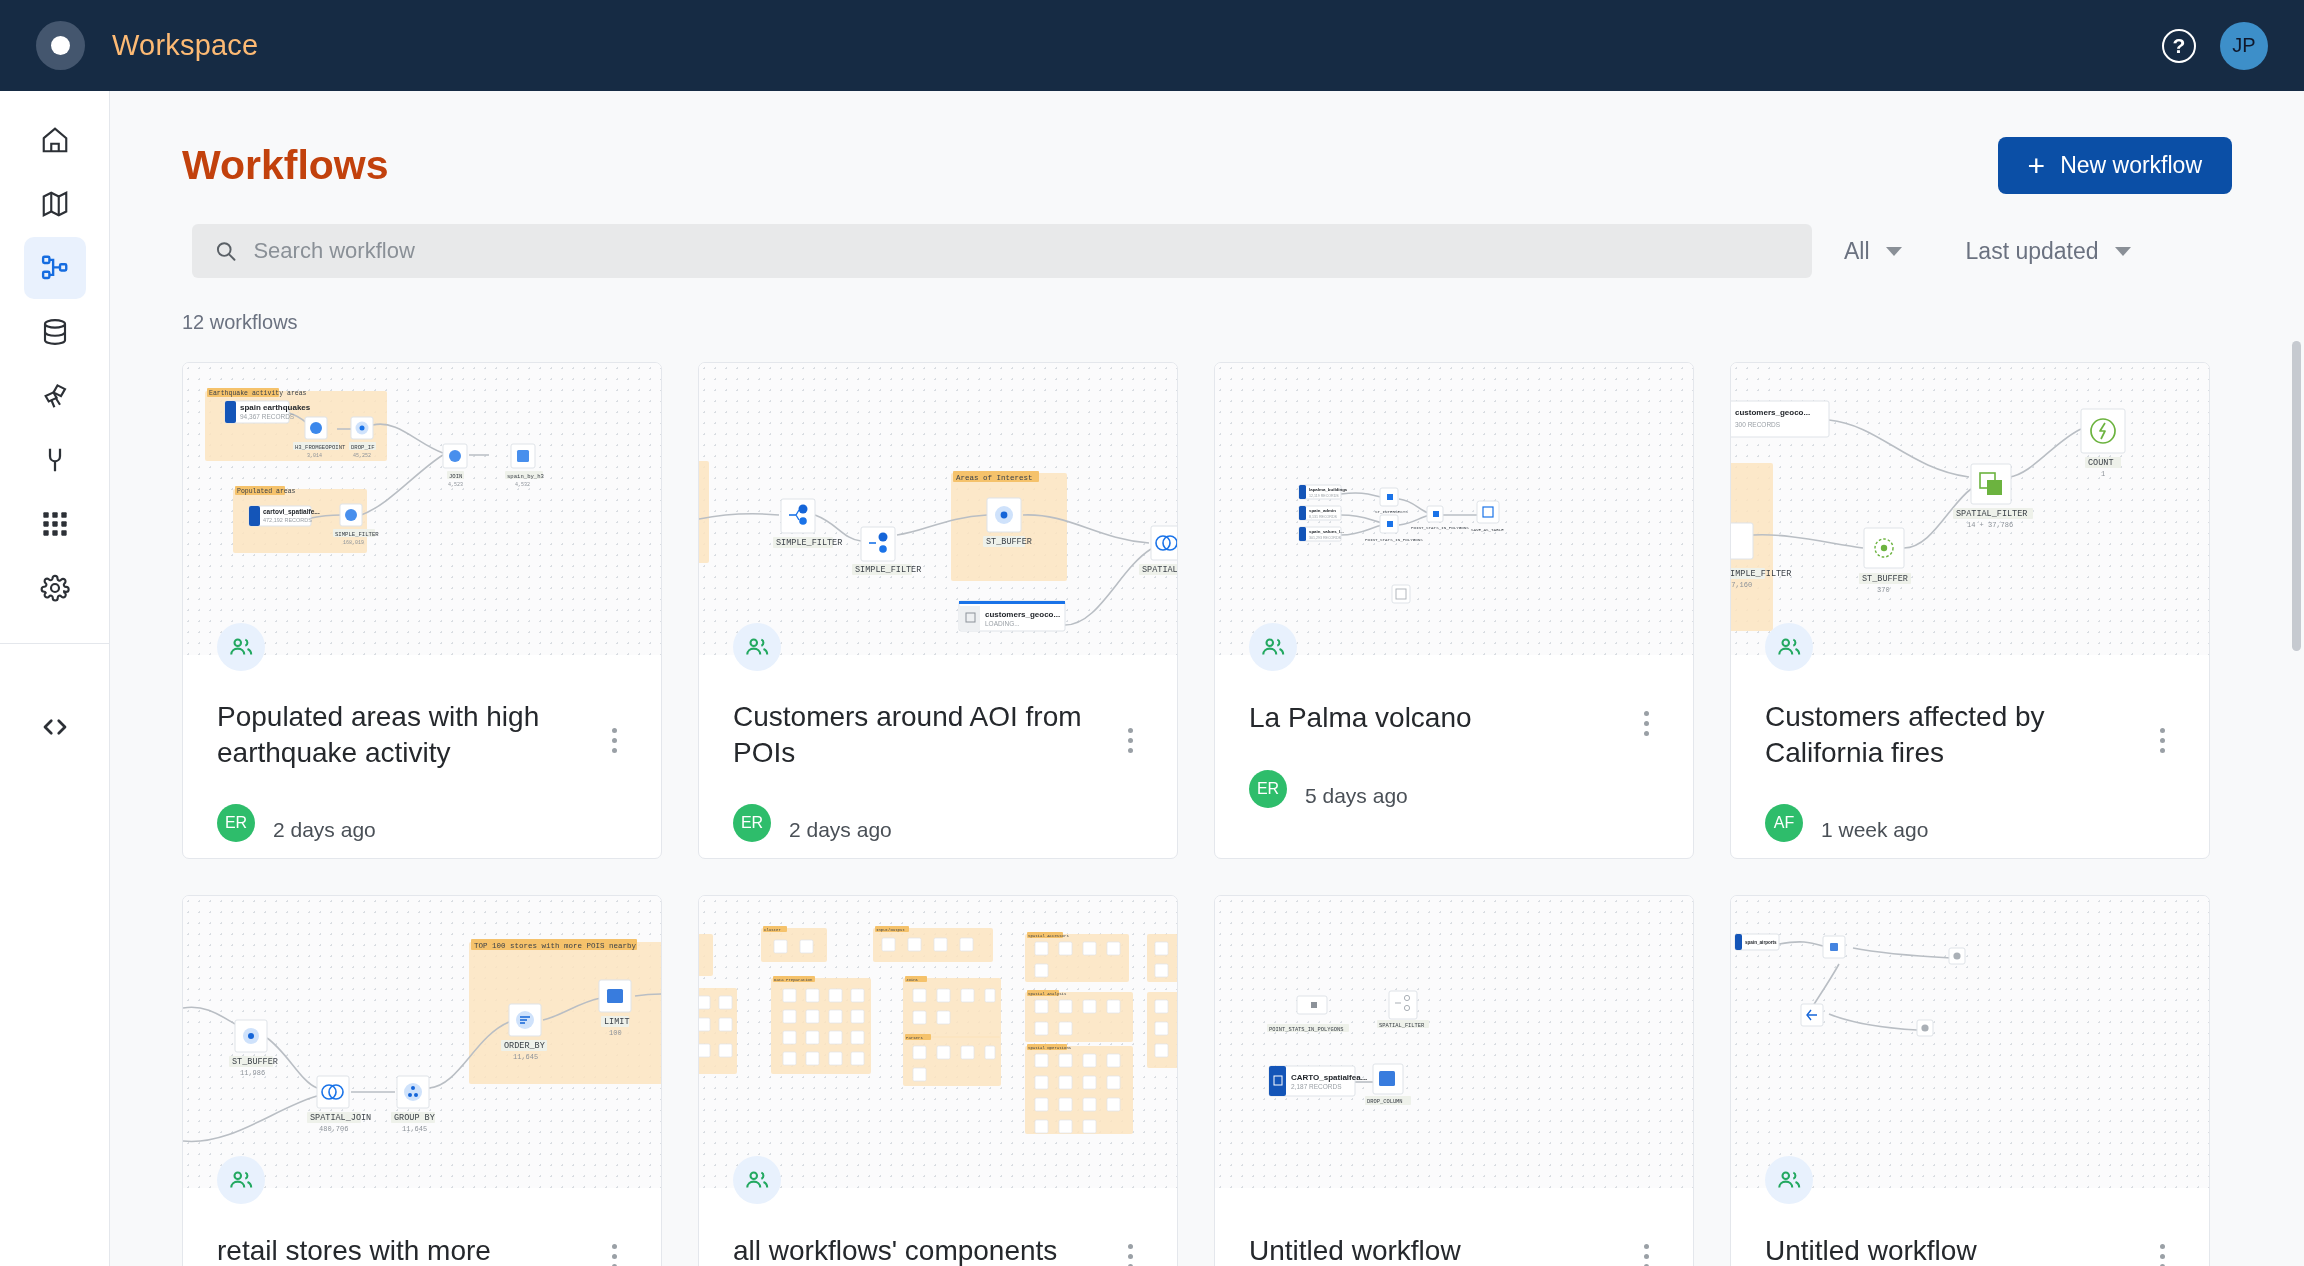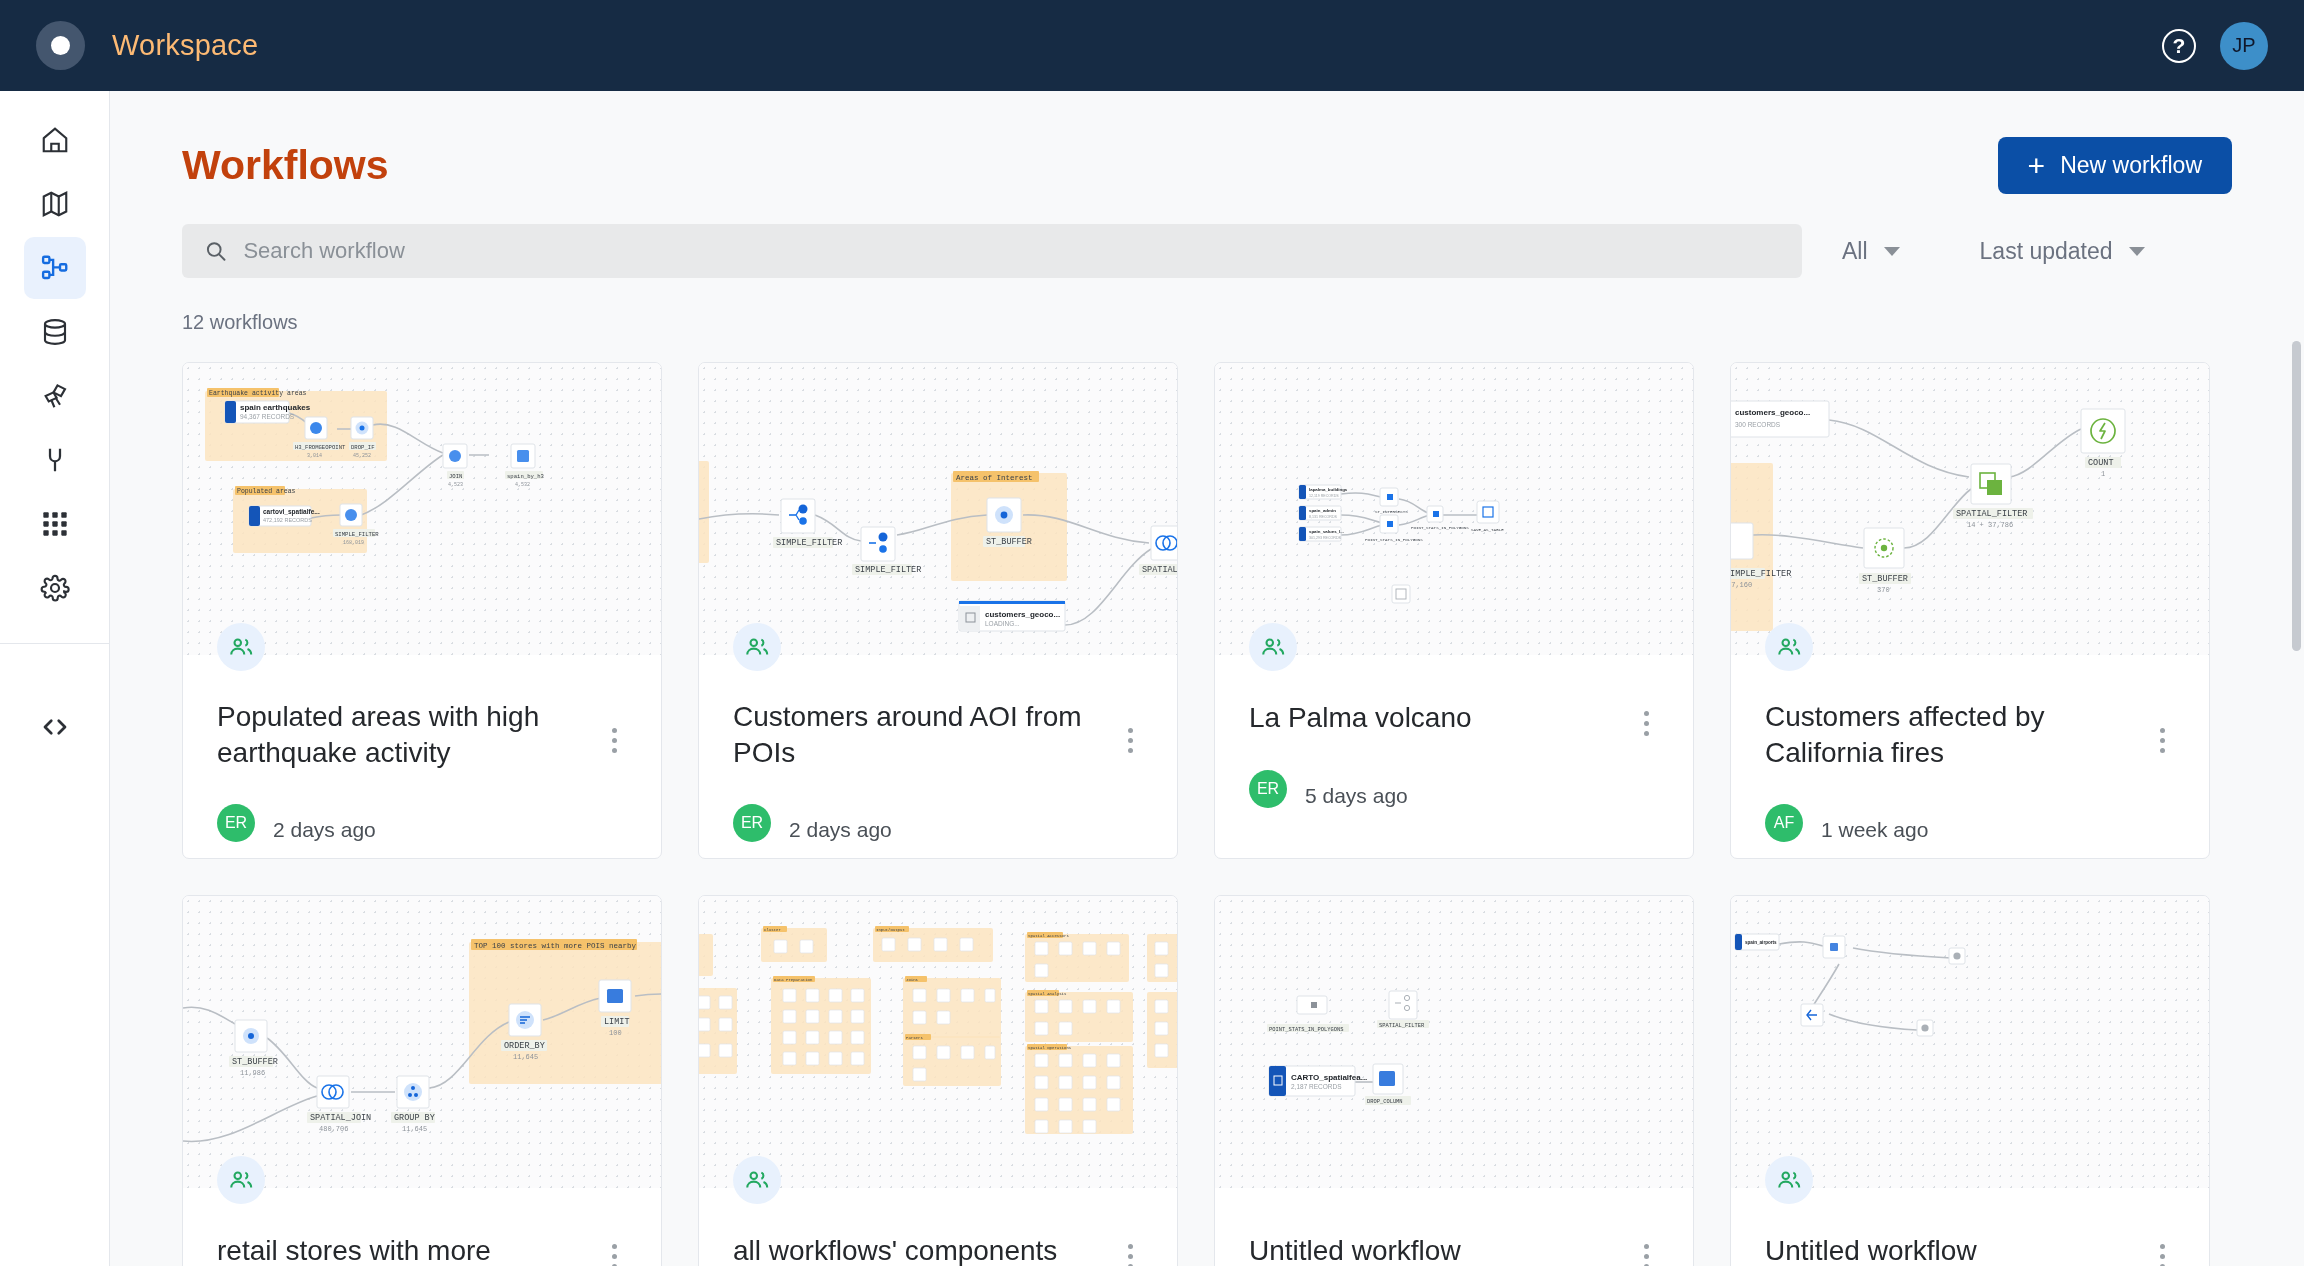--- a/index.html
+++ b/index.html
@@ -61,29 +61,30 @@
     display: flex; align-items: center; gap: 15px; cursor: pointer;
     font-family: "Liberation Sans", sans-serif;
   }
   .plus { font-size: 30px; font-weight: 300; line-height: 1; }
 
   .filters { display: flex; align-items: center; padding: 30px 72px 0 72px; gap: 0; }
   .search-box {
     flex: 1; height: 54px; background: #e8e9ea; border-radius: 6px;
     display: flex; align-items: center; padding: 0 22px; gap: 16px; cursor: text;
     max-width: 1620px;
+    margin-left: 10px;
   }
   .search-input {
     background: transparent; border: none; outline: none; font-size: 22px;
     color: #5a6066; width: 100%; font-family: "Liberation Sans", sans-serif;
   }
   .search-input::placeholder { color: #8a9097; }
   .drop {
     display: flex; align-items: center; gap: 16px; color: #6b7280;
-    font-size: 23px; cursor: pointer; padding: 0 40px;
+    font-size: 23px; cursor: pointer; padding: 0 32px;
   }
   .caret {
     width: 0; height: 0; border-left: 8px solid transparent;
     border-right: 8px solid transparent; border-top: 9px solid #8a9097;
   }
   .count { padding: 33px 72px 0 72px; font-size: 20px; color: #6b7280; }
 
   
   .grid {
     display: grid; grid-template-columns: repeat(4, 480px); gap: 36px;

